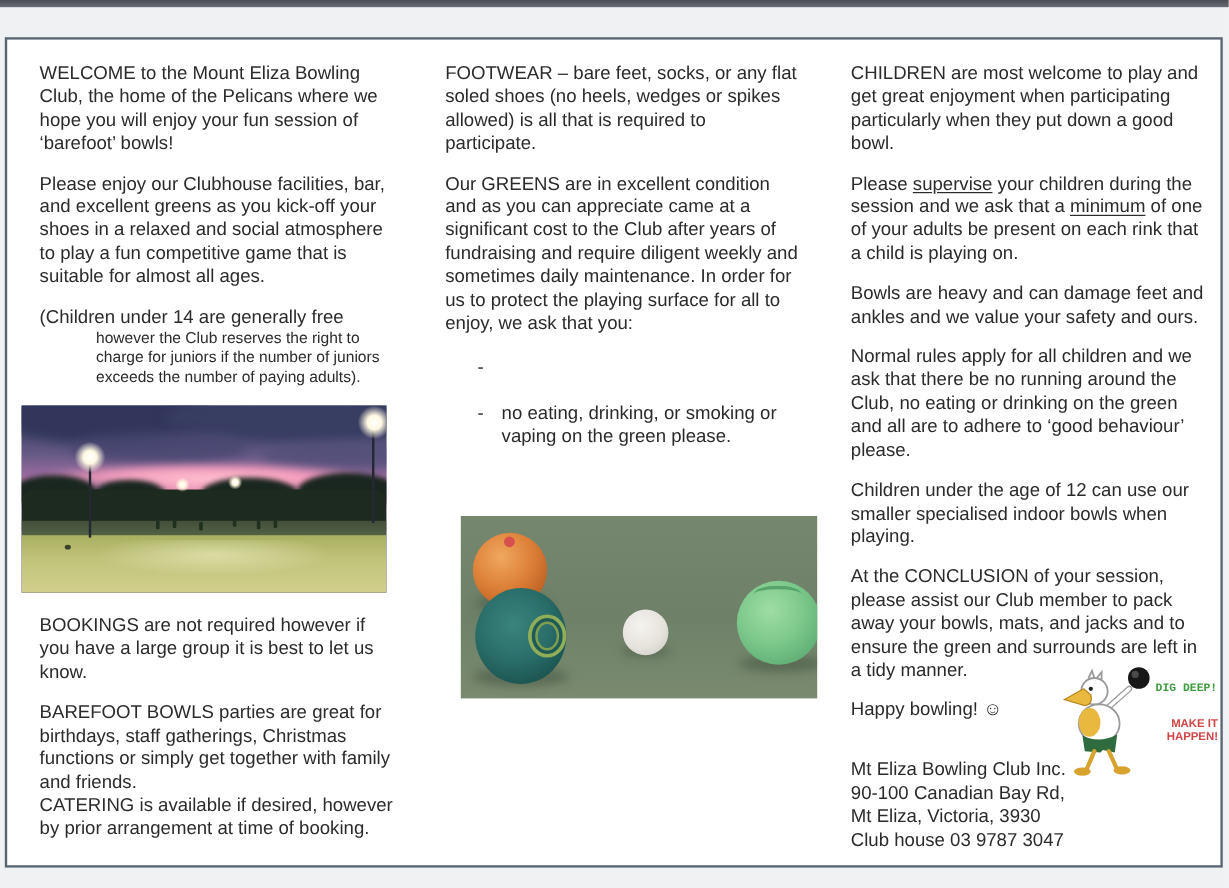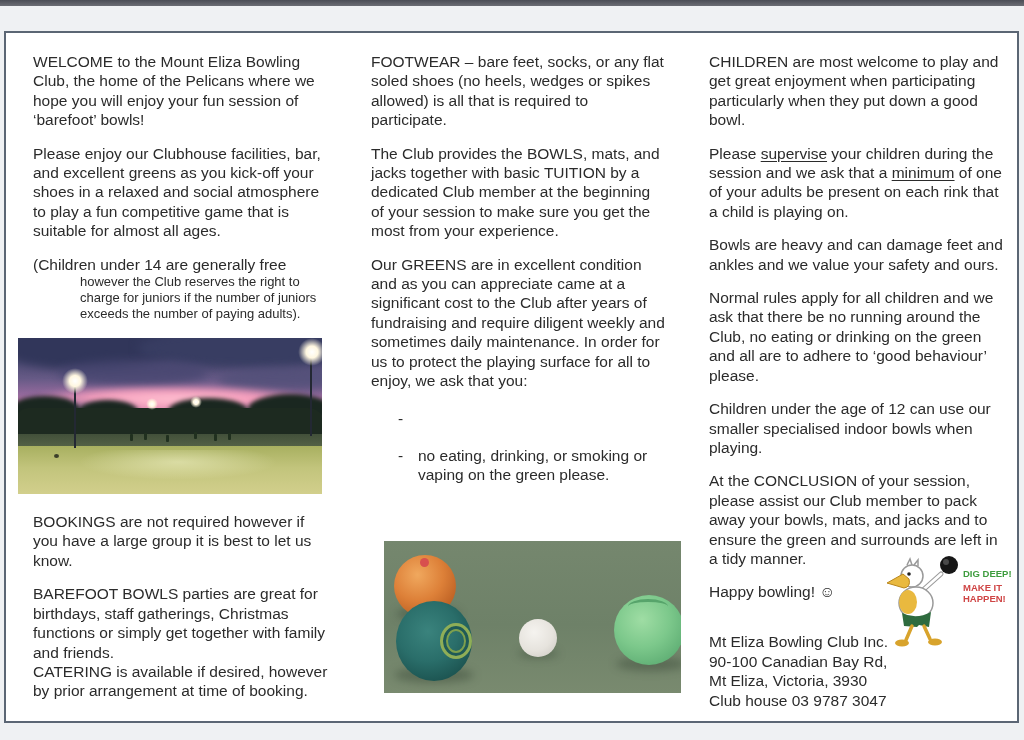--- a/index.html
+++ b/index.html
@@ -111,22 +111,22 @@
     border-top:3px solid #57a46b;border-left:none;border-right:none;}
 
   
   .footer3{position:relative;margin-top:14px;height:150px;}
   .happy{margin:0;}
   .address{position:absolute;left:0;top:50px;}
   .mascot-wrap{position:absolute;right:-10px;top:-28px;width:130px;height:106px;}
   .mascot-svg{position:absolute;left:0;top:0;}
   .mascot-text{position:absolute;right:0;width:52px;text-align:left;
     font-weight:bold;font-size:9.5px;line-height:11px;}
-  .dig{top:14px;color:#3d9c3d;}
-  .make{top:28px;color:#cf4545;}
+  .dig{top:14px;color:#3d9c3d;font-family:Liberation Mono, monospace;}
+  .make{top:44px;color:#cf4545;text-align:right;}
 </style>
 </head>
 <body>
 
 <div class="top-strip"></div>
 
 <div class="page">
 
   <div class="col">
     <p class="para">WELCOME to the Mount Eliza Bowling Club, the home of the Pelicans where we hope you will enjoy your fun session of ‘barefoot’ bowls!</p>
@@ -170,21 +170,20 @@
       <div class="p1-bowl-dot"></div>
     </div>
 
     <p class="para">BOOKINGS are not required however if you have a large group it is best to let us know.</p>
     <p class="para" style="margin-bottom:0;">BAREFOOT BOWLS parties are great for birthdays, staff gatherings, Christmas functions or simply get together with family and friends.</p>
     <p class="para">CATERING is available if desired, however by prior arrangement at time of booking.</p>
   </div>
 
   <div class="col">
     <p class="para">FOOTWEAR – bare feet, socks, or any flat soled shoes (no heels, wedges or spikes allowed) is all that is required to participate.</p>
-    <p class="para">The Club provides the BOWLS, mats, and jacks together with basic TUITION by a dedicated Club member at the beginning of your session to make sure you get the most from your experience.</p>
     <p class="para" style="margin-bottom:18px;">Our GREENS are in excellent condition and as you can appreciate came at a significant cost to the Club after years of fundraising and require diligent weekly and sometimes daily maintenance. In order for us to protect the playing surface for all to enjoy, we ask that you:</p>
 
     <div class="bullet">
       <span class="marker">-</span>
     </div>
     <div class="bullet">
       <span class="marker">-</span>
       <span>no eating, drinking, or smoking or vaping on the green please.</span>
     </div>
 

